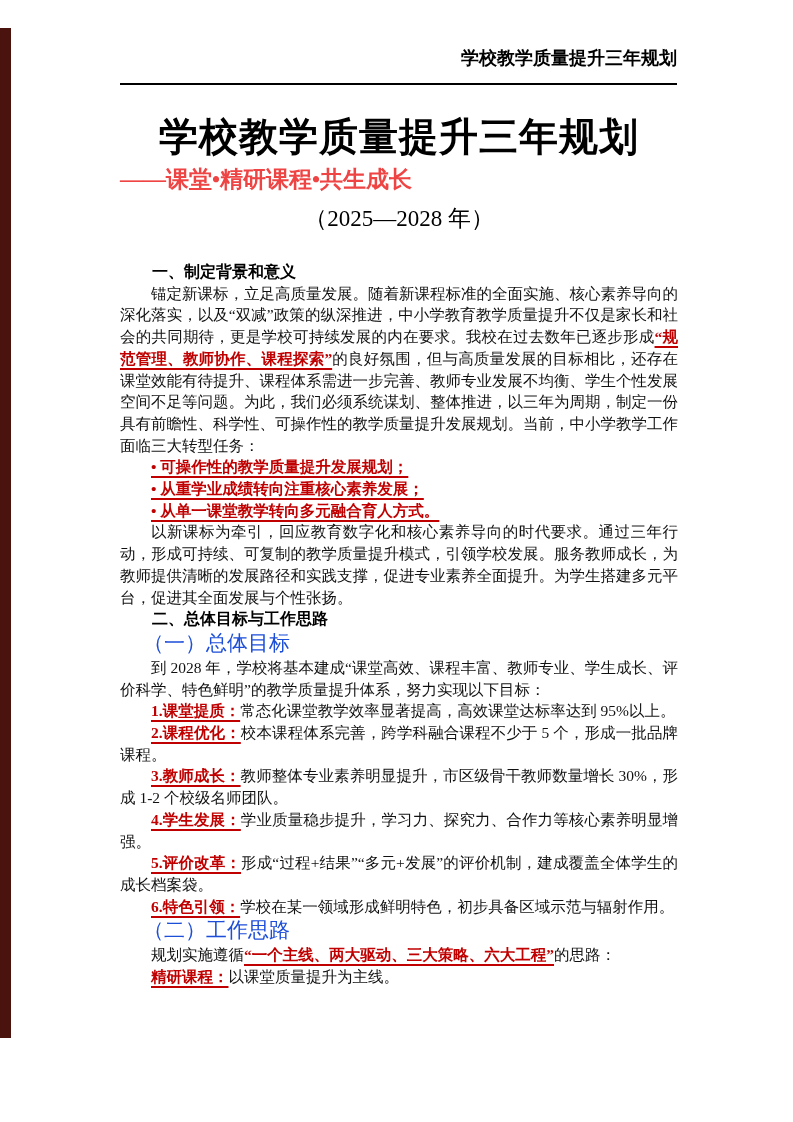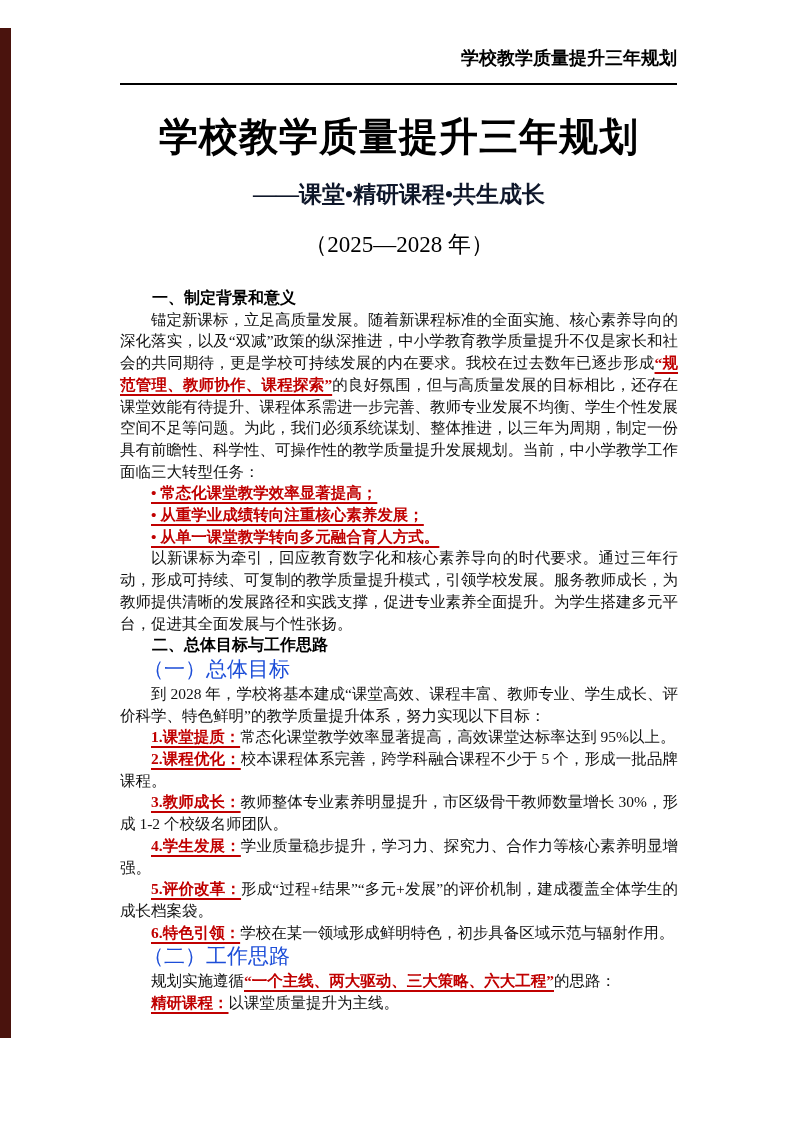--- a/index.html
+++ b/index.html
@@ -28,26 +28,26 @@
     color:#000000;
   }
   .content { position:absolute; left:120px; top:85px; width:558px; }
   .doc-title {
     margin:25px 0 0 0; text-align:center;
     font-family:"Liberation Sans","DejaVu Sans",sans-serif;
     font-weight:700; font-size:39px; line-height:54px;
     letter-spacing:1px; color:#000000;
   }
   .subtitle {
-    margin-top:15px; text-align:center;
+    text-align:left;
     font-weight:700; font-size:23px; line-height:32px;
-    color:#0f172a;
+    color:#ef4444;
   }
   .period {
-    margin-top:18px; text-align:center;
+    margin-top:7px; text-align:center;
     font-size:23px; line-height:31px; color:#000000;
   }
   .body {
     margin-top:27px;
     font-size:15.5px; line-height:21.7px;
     text-align:justify;
   }
   .body p { margin:0; }
   .h-num {
     font-family:"Liberation Sans","DejaVu Sans",sans-serif;
@@ -88,21 +88,21 @@
 
     <div class="doc-title">学校教学质量提升三年规划</div>
 
     <div class="subtitle">——课堂•精研课程•共生成长</div>
 
     <div class="period">（2025—2028 年）</div>
 
     <div class="body">
       <p class="h-num">一、制定背景和意义</p>
       <p class="para"><span class="run-n">锚定新课标，立足高质量发展。随着新课程标准的全面实施、核心素养导向的深化落实，以及“双减”政策的纵深推进，中小学教育教学质量提升不仅是家长和社会的共同期待，更是学校可持续发展的内在要求。我校在过去数年已逐步形成</span><span class="run-r">“规范管理、教师协作、课程探索”</span><span class="run-n">的良好氛围，但与高质量发展的目标相比，还存在课堂效能有待提升、课程体系需进一步完善、教师专业发展不均衡、学生个性发展空间不足等问题。为此，我们必须系统谋划、整体推进，以三年为周期，制定一份具有前瞻性、科学性、可操作性的教学质量提升发展规划。当前，中小学教学工作面临三大转型任务：</span></p>
-      <p class="para"><span class="run-r">• 常态化课堂教学效率显著提高； </span></p>
+      <p class="para"><span class="run-r">• 可操作性的教学质量提升发展规划； </span></p>
       <p class="para"><span class="run-r">• 从重学业成绩转向注重核心素养发展； </span></p>
       <p class="para"><span class="run-r">• 从单一课堂教学转向多元融合育人方式。 </span></p>
       <p class="para"><span class="run-n">以新课标为牵引，回应教育数字化和核心素养导向的时代要求。通过三年行动，形成可持续、可复制的教学质量提升模式，引领学校发展。服务教师成长，为教师提供清晰的发展路径和实践支撑，促进专业素养全面提升。为学生搭建多元平台，促进其全面发展与个性张扬。</span></p>
       <p class="h-num">二、总体目标与工作思路</p>
       <p class="sub-head">（一）总体目标</p>
       <p class="para"><span class="run-n">到 2028 年，学校将基本建成“课堂高效、课程丰富、教师专业、学生成长、评价科学、特色鲜明”的教学质量提升体系，努力实现以下目标：</span></p>
       <p class="para"><span class="run-r">1.课堂提质：</span><span class="run-n">常态化课堂教学效率显著提高，高效课堂达标率达到 95%以上。</span></p>
       <p class="para"><span class="run-r">2.课程优化：</span><span class="run-n">校本课程体系完善，跨学科融合课程不少于 5 个，形成一批品牌课程。</span></p>
       <p class="para"><span class="run-r">3.教师成长：</span><span class="run-n">教师整体专业素养明显提升，市区级骨干教师数量增长 30%，形成 1-2 个校级名师团队。</span></p>
       <p class="para"><span class="run-r">4.学生发展：</span><span class="run-n">学业质量稳步提升，学习力、探究力、合作力等核心素养明显增强。</span></p>

